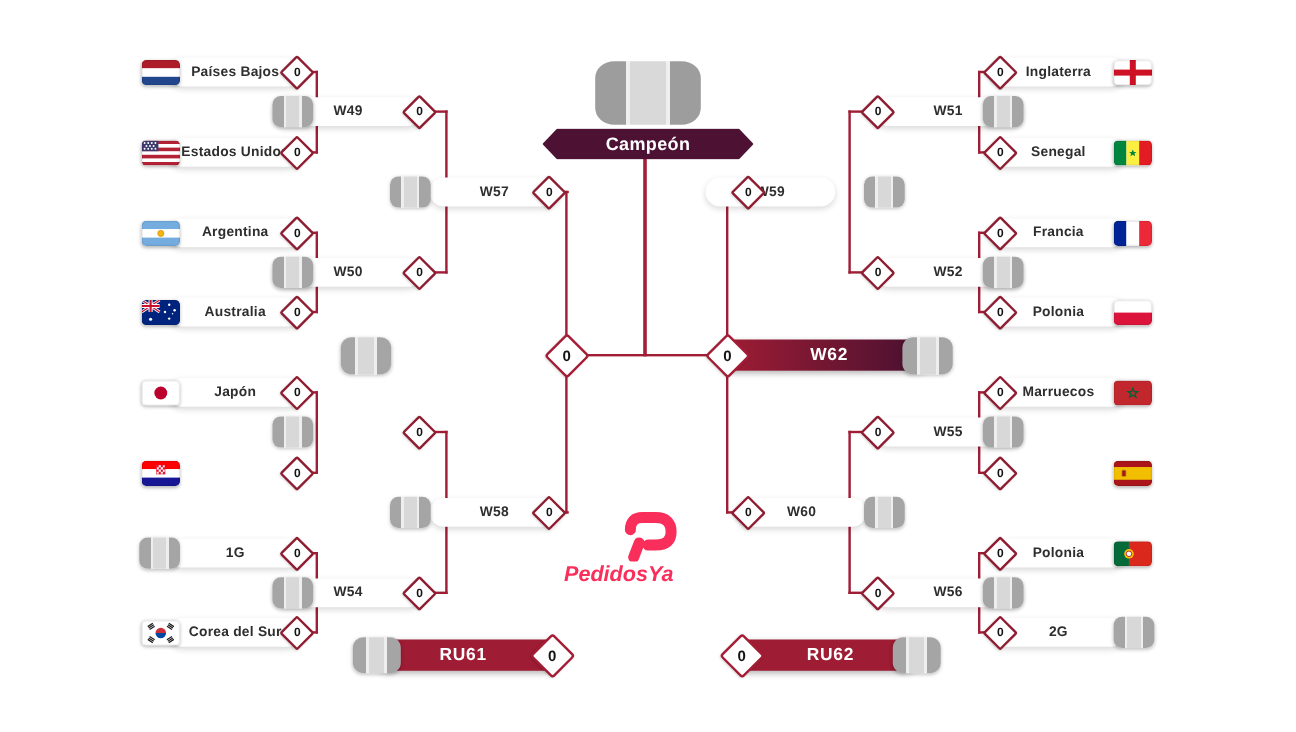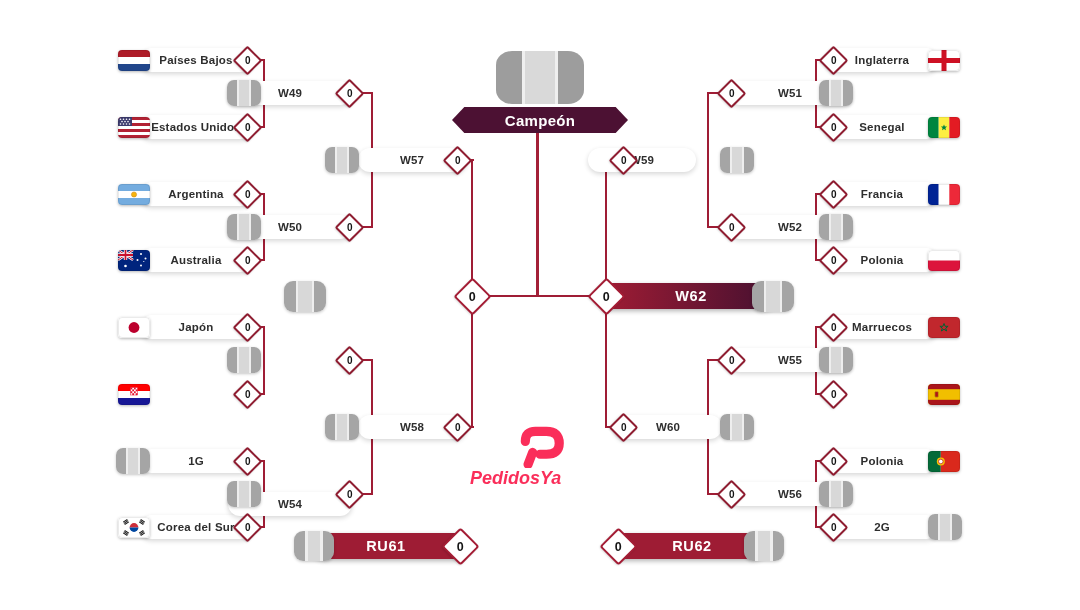--- a/index.html
+++ b/index.html
@@ -282,21 +282,21 @@
   <div class="diamond" style="left:339px;top:217px">
       <span>0</span>
     </div>
 
   <div class="drum" style="left:227px;top:347px;width:34px;height:26px"></div>
   <div class="diamond" style="left:339px;top:350px">
       <span>0</span>
     </div>
 
   <div class="drum" style="left:227px;top:481px;width:34px;height:26px"></div>
-  <div class="row-pill" style="left:228px;top:492px;width:124px">
+  <div class="row-pill" style="left:228px;top:482px;width:124px">
       <span>W54</span>
     </div>
   <div class="diamond" style="left:339px;top:484px">
       <span>0</span>
     </div>
 
   <div class="drum" style="left:325px;top:147px;width:34px;height:26px"></div>
   <div class="row-pill" style="left:358px;top:148px;width:108px">
       <span>W57</span>
     </div>

